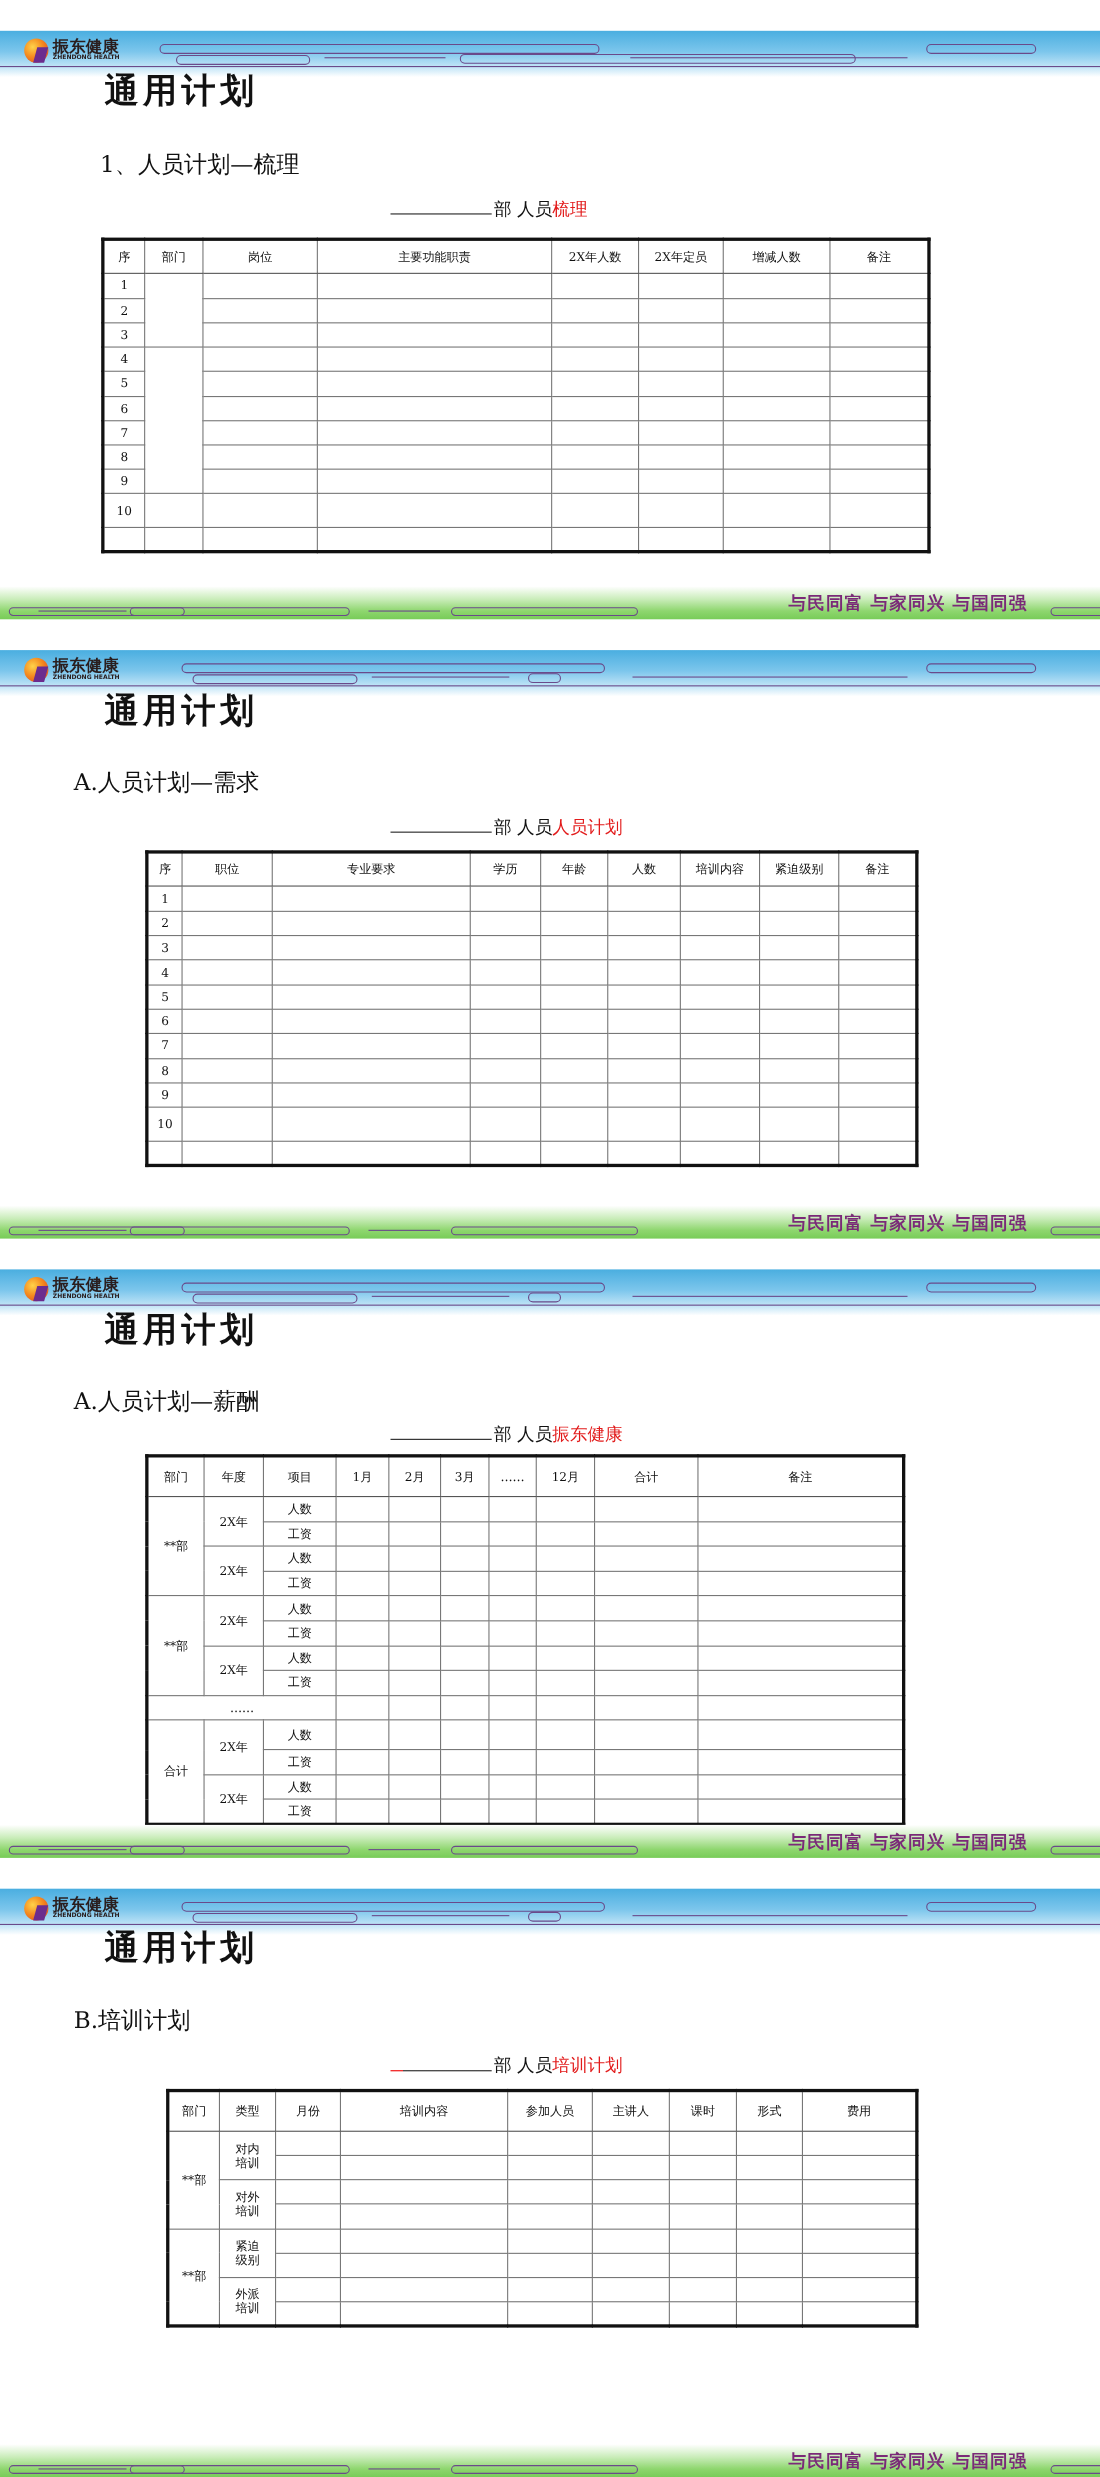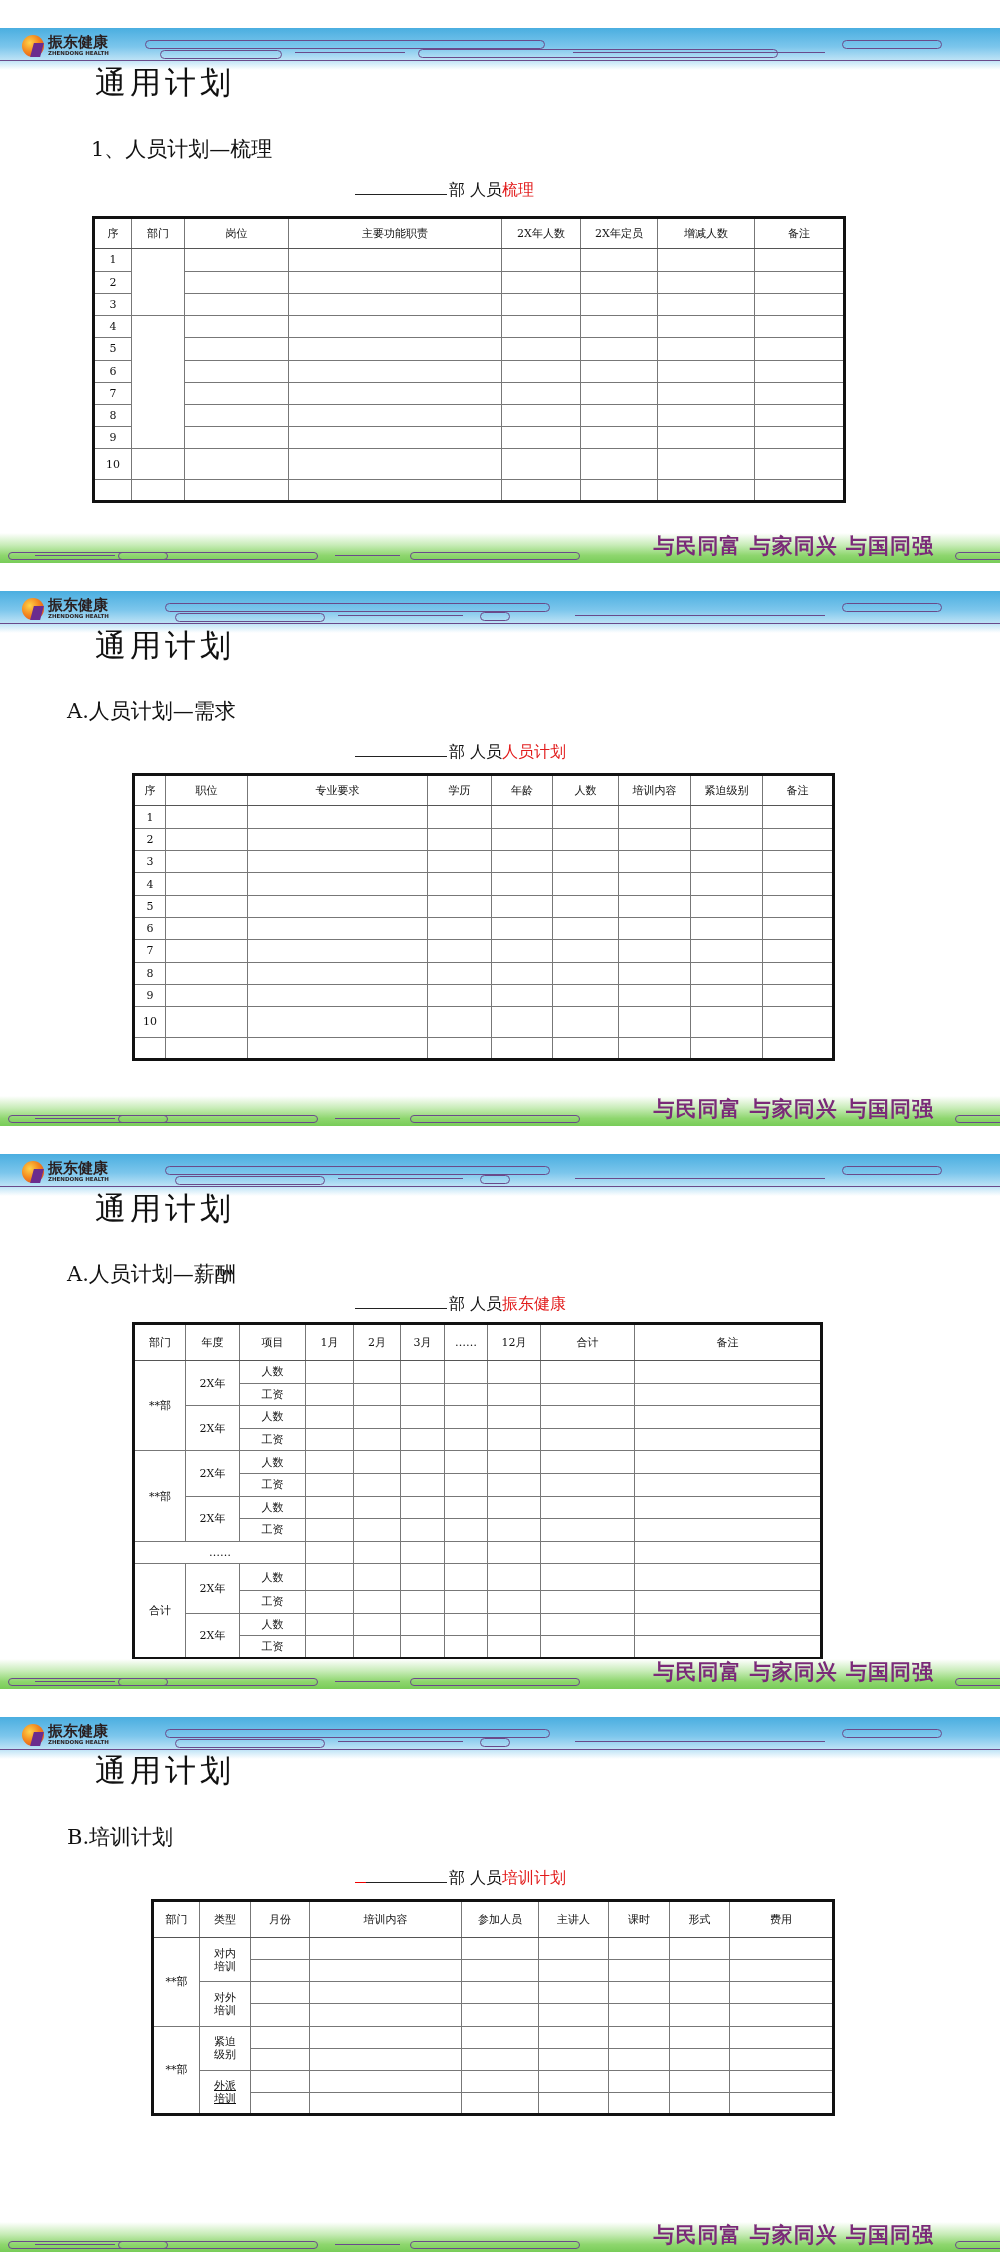--- a/index.html
+++ b/index.html
@@ -18,23 +18,23 @@
   .hdr .logo-en { font-family: "DejaVu Sans", sans-serif; font-weight: bold; font-size: 5.5px; color: #2a1e1e; margin-top: 1px; }
   .hdr .rail { position: absolute; height: 0; border-top: 1.5px solid #6a4a8a; }
   .hdr .pill { position: absolute; height: 9px; border: 1.5px solid #6a4a8a; border-radius: 6px; }
 
   
   .ftr { position: absolute; left: 0; width: 1000px; height: 30px;
          background: linear-gradient(to bottom, #ffffff 0%, #c8ecb8 40%, #8ed66e 75%, #78cc58 100%); }
   .ftr .rail { position: absolute; height: 0; border-top: 1.5px solid #6a4a8a; }
   .ftr .pill { position: absolute; height: 8px; border: 1.5px solid #6a4a8a; border-radius: 5px; }
   .ftr .slogan { position: absolute; right: 66px; bottom: 3px; font-family: "DejaVu Sans", sans-serif; font-weight: bold;
-                 font-size: 21px; color: #7a2a78; letter-spacing: 1px; white-space: nowrap; }
-
-  .title { position: absolute; left: 95px; font-family: "DejaVu Serif", serif; font-weight: normal; font-size: 31px; letter-spacing: 4px; color: #111; }
+                 font-size: 16px; color: #7a2a78; letter-spacing: 1px; white-space: nowrap; }
+
+  .title { position: absolute; left: 95px; font-family: "DejaVu Serif", serif; font-weight: bold; font-size: 31px; letter-spacing: 4px; color: #111; }
   .subtitle { position: absolute; left: 67px; font-family: "DejaVu Serif", serif; font-size: 21px; color: #111; }
   .caption { position: absolute; font-family: "DejaVu Sans", sans-serif; font-size: 16px; color: #111; white-space: nowrap; }
   .caption .blank { display: inline-block; width: 92px; border-bottom: 1.5px solid #222; margin-right: 2px; vertical-align: baseline; height: 14px; }
   .caption .blank.redstart { border-image: linear-gradient(to right, #e00 0 12px, #222 12px 100%) 1; }
   .caption .red { color: #e21b1b; }
 
   table.grid { position: absolute; border-collapse: collapse; border: 3px solid #111; table-layout: fixed;
                font-family: "DejaVu Serif", serif; font-size: 11px; }
   table.grid td, table.grid th { border: 1px solid #777; text-align: center; vertical-align: middle; font-weight: normal; padding: 0; overflow: hidden; white-space: nowrap; }
   table.grid th { border-bottom: 1.5px solid #555; }
@@ -690,21 +690,21 @@
   <tr style="height:22px">
         <td></td>
         <td></td>
         <td></td>
         <td></td>
         <td></td>
         <td></td>
         <td></td>
       </tr>
   <tr style="height:22px">
-        <td rowspan="2" class="tall" style="padding:4px 10px;text-decoration:underline;">外派培训</td>
+        <td rowspan="2" class="tall" style="padding:4px 10px;">外派培训</td>
         <td></td>
         <td></td>
         <td></td>
         <td></td>
         <td></td>
         <td></td>
         <td></td>
       </tr>
   <tr style="height:22px">
         <td></td>

